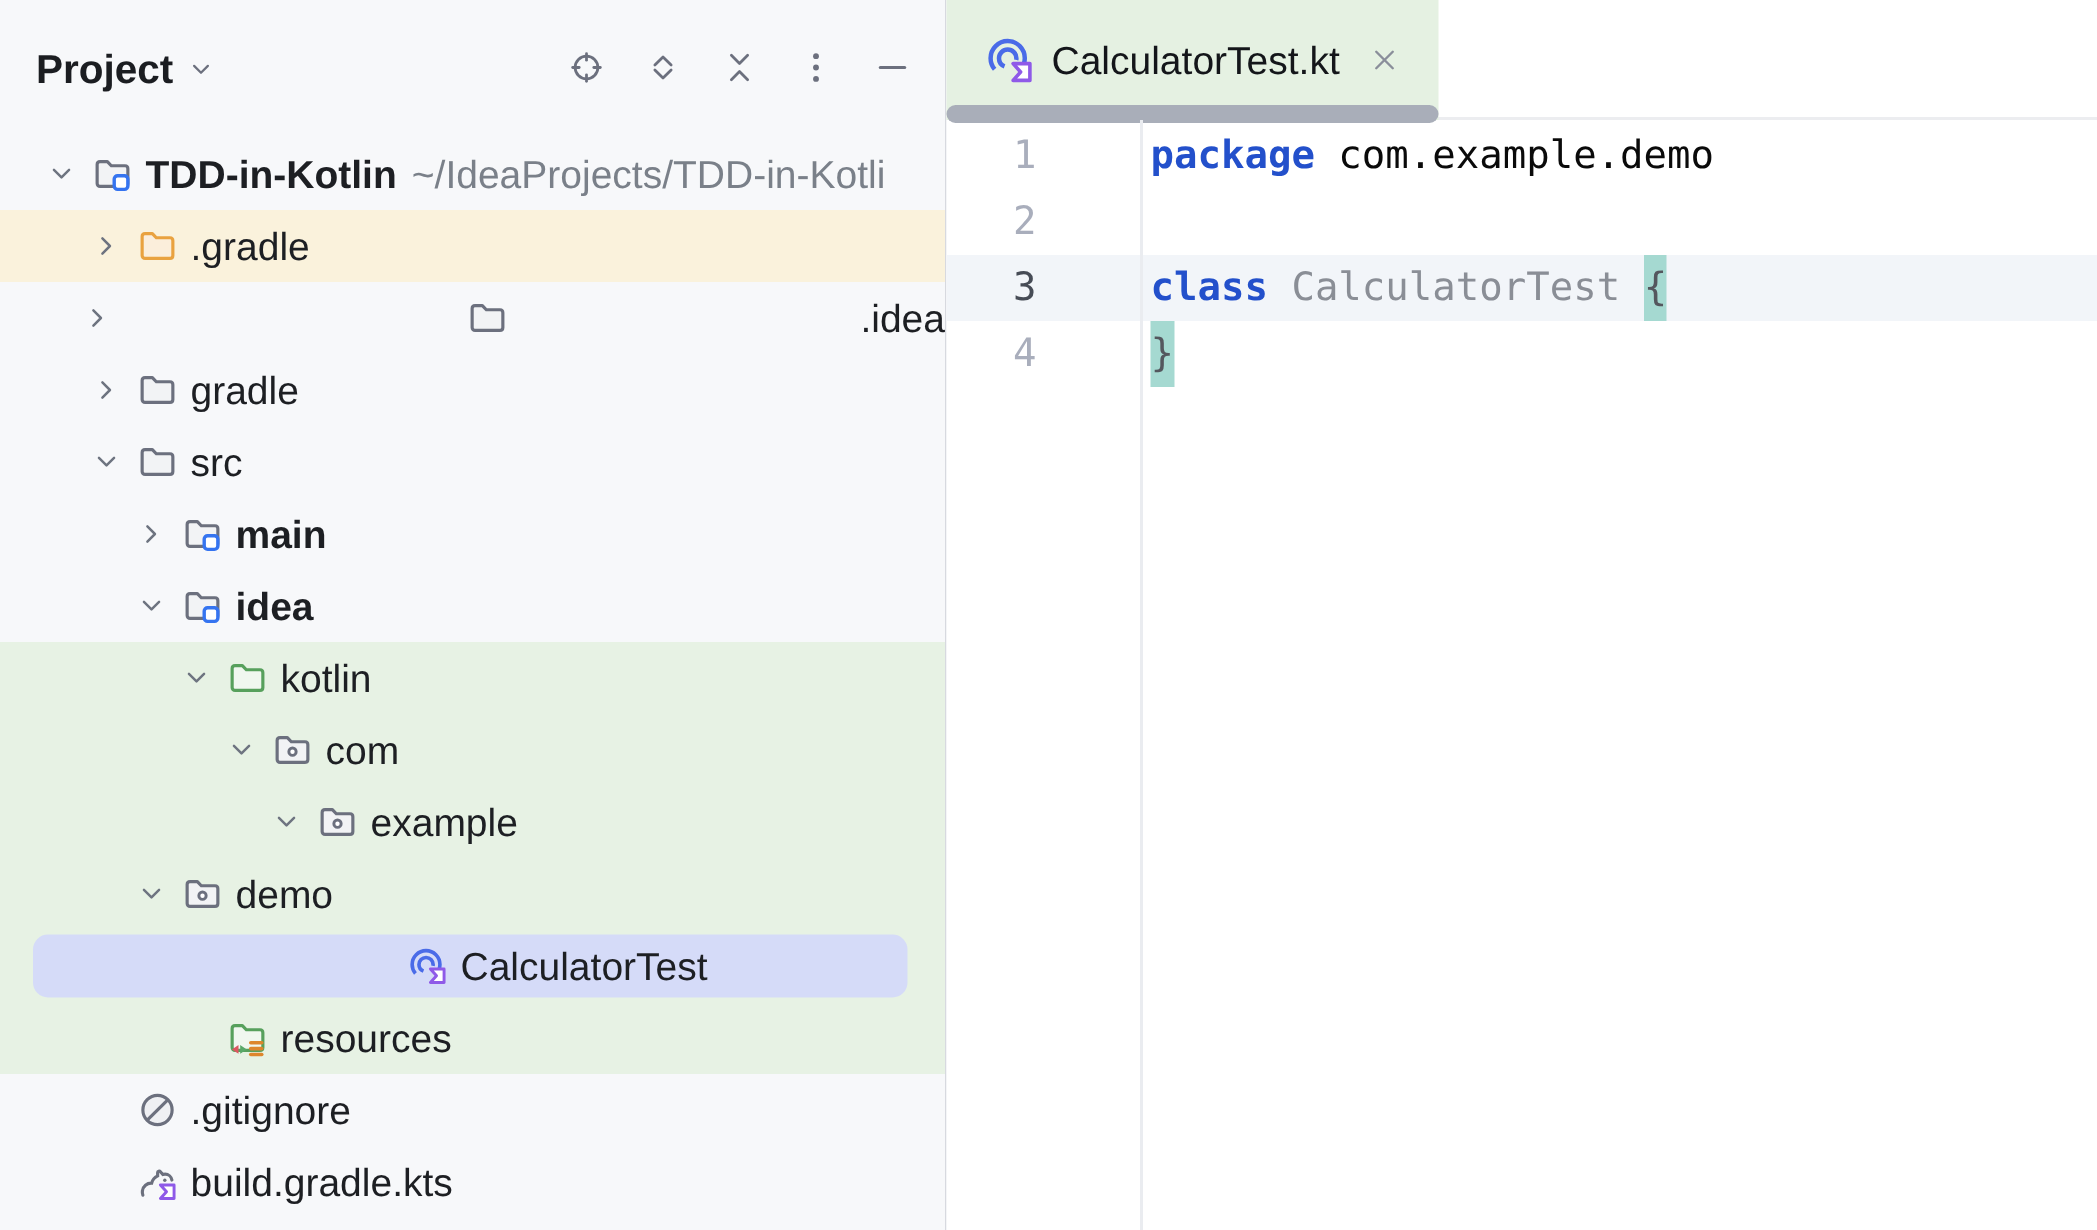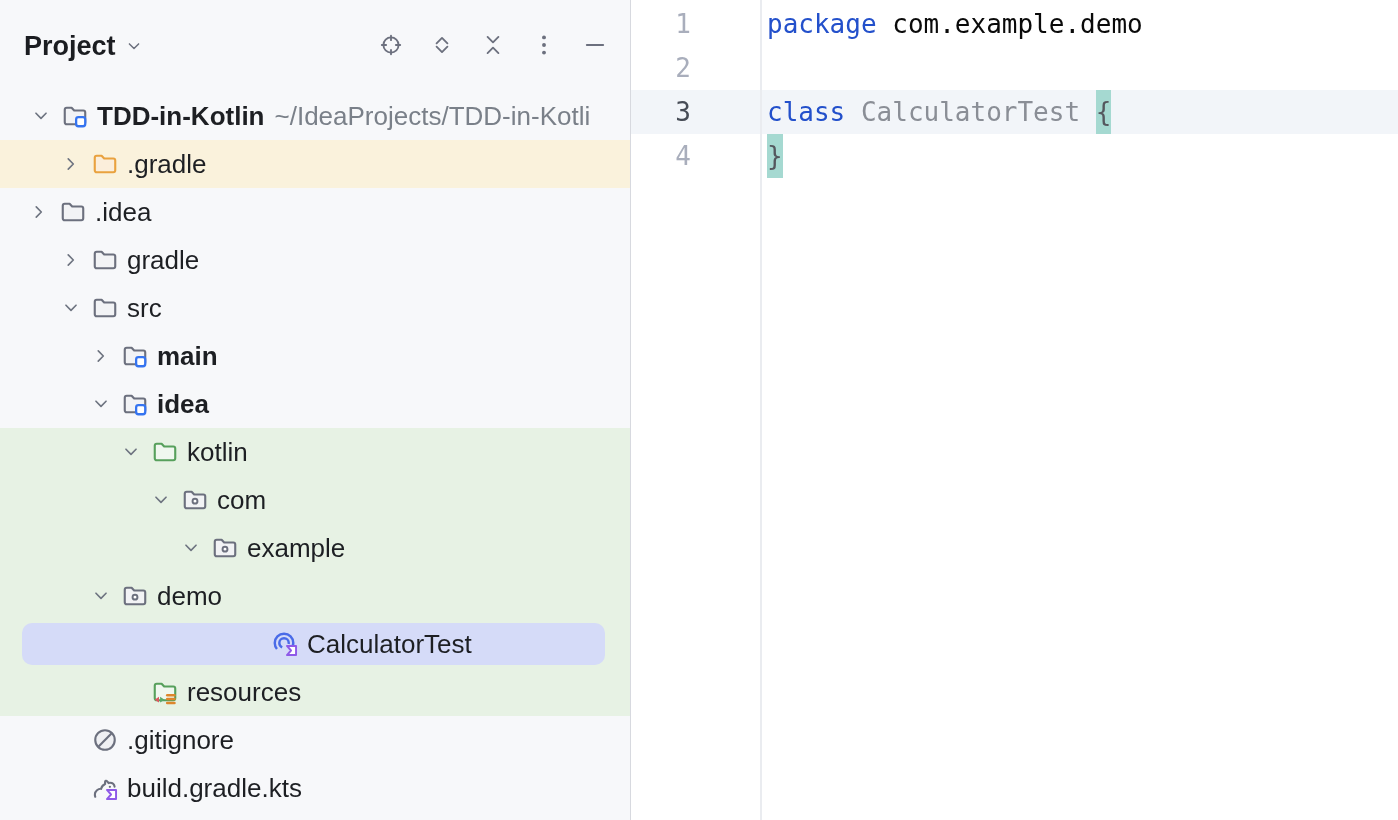--- a/index.html
+++ b/index.html
@@ -41,21 +41,21 @@
   .tab-label { font-size:26px; color:#14161A; margin-left:12px; }
   .tab-close { margin-left:18px; display:flex; cursor:pointer; }
 
   .editor-body { position:relative; flex:1; padding-top:2px; overflow:hidden; }
   .gutter-sep { position:absolute; left:129px; top:0; bottom:0; width:2px; background:#EAECF0; z-index:5; }
   .cl { position:relative; height:44px; line-height:44px; font-family:"DejaVu Sans Mono", monospace;
         font-size:26px; color:#0A0A0A; padding-left:136px; white-space:pre; }
   .cl.current { background:#F2F5F9; }
   .num { position:absolute; left:0; top:0; width:60px; text-align:right; color:#A9AEBC; }
   .cl.current .num { color:#474C56; }
-  .tok-keyword { color:#2350CB; }
+  .tok-keyword { color:#2350CB;font-weight:bold; }
   .tok-plain { color:#0A0A0A; }
   .tok-unused { color:#8A8E96; }
   .tok-brace { color:#54575E; background:#A5D9D1; display:inline-block; height:44px; line-height:44px; vertical-align:top; }
 </style>
 </head>
 <body>
 
 <div class="app">
 
   <aside class="panel">
@@ -125,21 +125,21 @@
               <path d="M9 6.5 L14.5 12 L9 17.5" stroke="#6E7480" stroke-width="1.8" stroke-linecap="round" stroke-linejoin="round"></path>
             </svg>
           </span>
           <span class="tree-icon">
             <svg width="26" height="26" viewBox="0 0 16 16" fill="none" xmlns="http://www.w3.org/2000/svg">
               <path d="M1.7 4.1 C1.7 3.4 2.2 2.9 2.9 2.9 H5.9 L7.5 4.6 H13.1 C13.8 4.6 14.3 5.1 14.3 5.8 V11.9 C14.3 12.6 13.8 13.1 13.1 13.1 H2.9 C2.2 13.1 1.7 12.6 1.7 11.9 Z" stroke="#E9A23F" stroke-width="1.3" fill="#FBEEDB" stroke-linejoin="round"></path>
             </svg>
           </span>
           <span class="lbl">.gradle</span>
         </div>
-        <div class="row" style="padding-left: 22px;">
+        <div class="row" style="padding-left: 48px; justify-content: space-between;">
           <span class="chev">
             <svg width="22" height="22" viewBox="0 0 24 24" fill="none">
               <path d="M9 6.5 L14.5 12 L9 17.5" stroke="#6E7480" stroke-width="1.8" stroke-linecap="round" stroke-linejoin="round"></path>
             </svg>
           </span>
           <span class="tree-icon">
             <svg width="26" height="26" viewBox="0 0 16 16" fill="none" xmlns="http://www.w3.org/2000/svg">
               <path d="M1.7 4.1 C1.7 3.4 2.2 2.9 2.9 2.9 H5.9 L7.5 4.6 H13.1 C13.8 4.6 14.3 5.1 14.3 5.8 V11.9 C14.3 12.6 13.8 13.1 13.1 13.1 H2.9 C2.2 13.1 1.7 12.6 1.7 11.9 Z" stroke="#6C707E" stroke-width="1.3" fill="#F2F3F5" stroke-linejoin="round"></path>
             </svg>
           </span>
@@ -297,20 +297,39 @@
               <circle cx="11" cy="7.3" r="0.7" fill="#6C707E"></circle>
               <polygon points="9.2,9.2 14.8,9.2 14.8,14.8 9.2,14.8 11.7,12" fill="#fff" stroke="#8F5AE8" stroke-width="1.2" stroke-linejoin="round"></polygon>
             </svg>
           </span>
           <span class="lbl">build.gradle.kts</span>
         </div>
       </div>
   </aside>
 
   <main class="editor-col">
+    <div class="tab-bar">
+      <div class="tab">
+        <span class="tab-icon" id="tab-icon">
+            <svg width="32" height="32" viewBox="0 0 16 16" fill="none" xmlns="http://www.w3.org/2000/svg">
+              <circle cx="7.4" cy="7.4" r="5.7" stroke="#4A6BE8" stroke-width="1.5" fill="none" stroke-dasharray="26.6 9.2" stroke-dashoffset="22"></circle>
+              <circle cx="7.4" cy="7.4" r="2.9" stroke="#4A6BE8" stroke-width="1.5" fill="none" stroke-dasharray="13.2 5" stroke-dashoffset="12.6"></circle>
+              <polygon points="9.2,9.2 14.8,9.2 14.8,14.8 9.2,14.8 11.7,12" fill="#fff" stroke="#8F5AE8" stroke-width="1.2" stroke-linejoin="round"></polygon>
+            </svg>
+          </span>
+        <span class="tab-label">CalculatorTest.kt</span>
+        <span class="tab-close">
+          <svg width="24" height="24" viewBox="0 0 24 24" fill="none" stroke="#8A8E9A" stroke-width="1.6" stroke-linecap="round">
+              <line x1="6.5" y1="6.5" x2="17.5" y2="17.5"></line>
+              <line x1="17.5" y1="6.5" x2="6.5" y2="17.5"></line>
+            </svg>
+        </span>
+        <div class="tab-underline"></div>
+      </div>
+    </div>
     <div class="editor-body">
       <div id="editor-lines">
           <div class="cl"><span class="num">1</span><span class="tok-keyword">package</span><span class="tok-plain"> com.example.demo</span></div>
           <div class="cl"><span class="num">2</span></div>
           <div class="cl current"><span class="num">3</span><span class="tok-keyword">class</span><span class="tok-plain"> </span><span class="tok-unused">CalculatorTest</span><span class="tok-plain"> </span><span class="tok-brace">{</span></div>
           <div class="cl"><span class="num">4</span><span class="tok-brace">}</span></div>
         </div>
       <div class="gutter-sep"></div>
     </div>
   </main>

